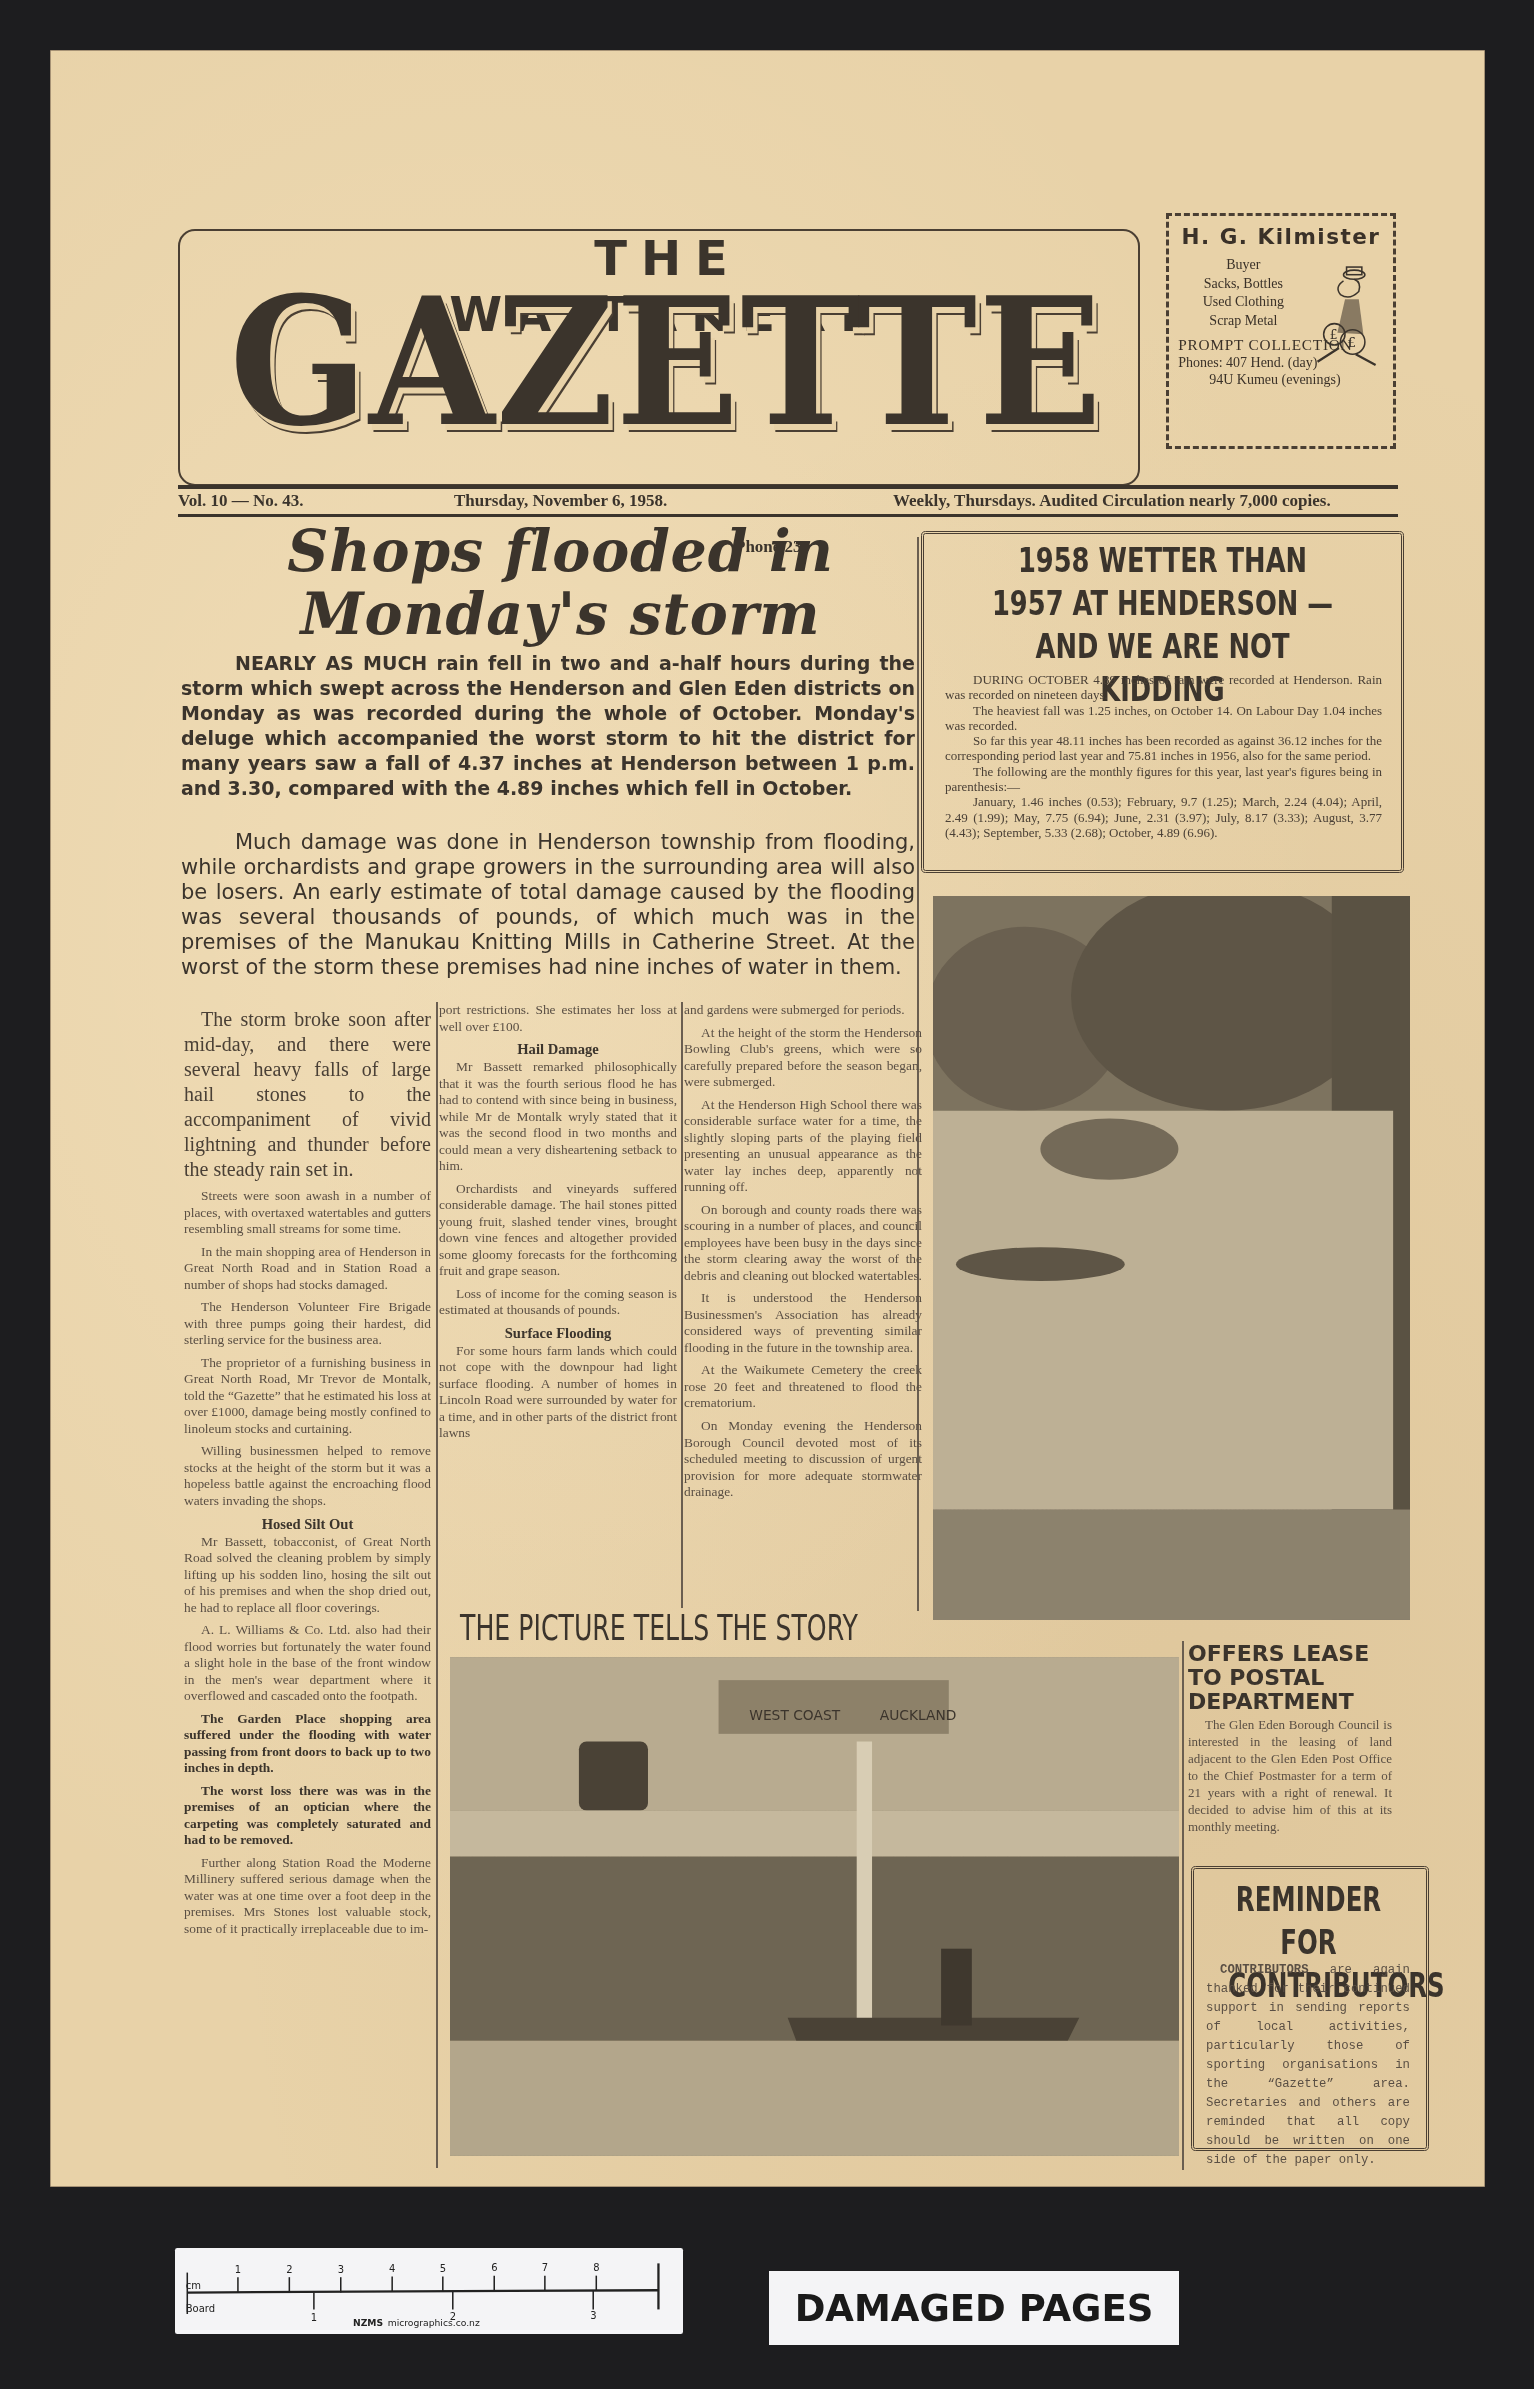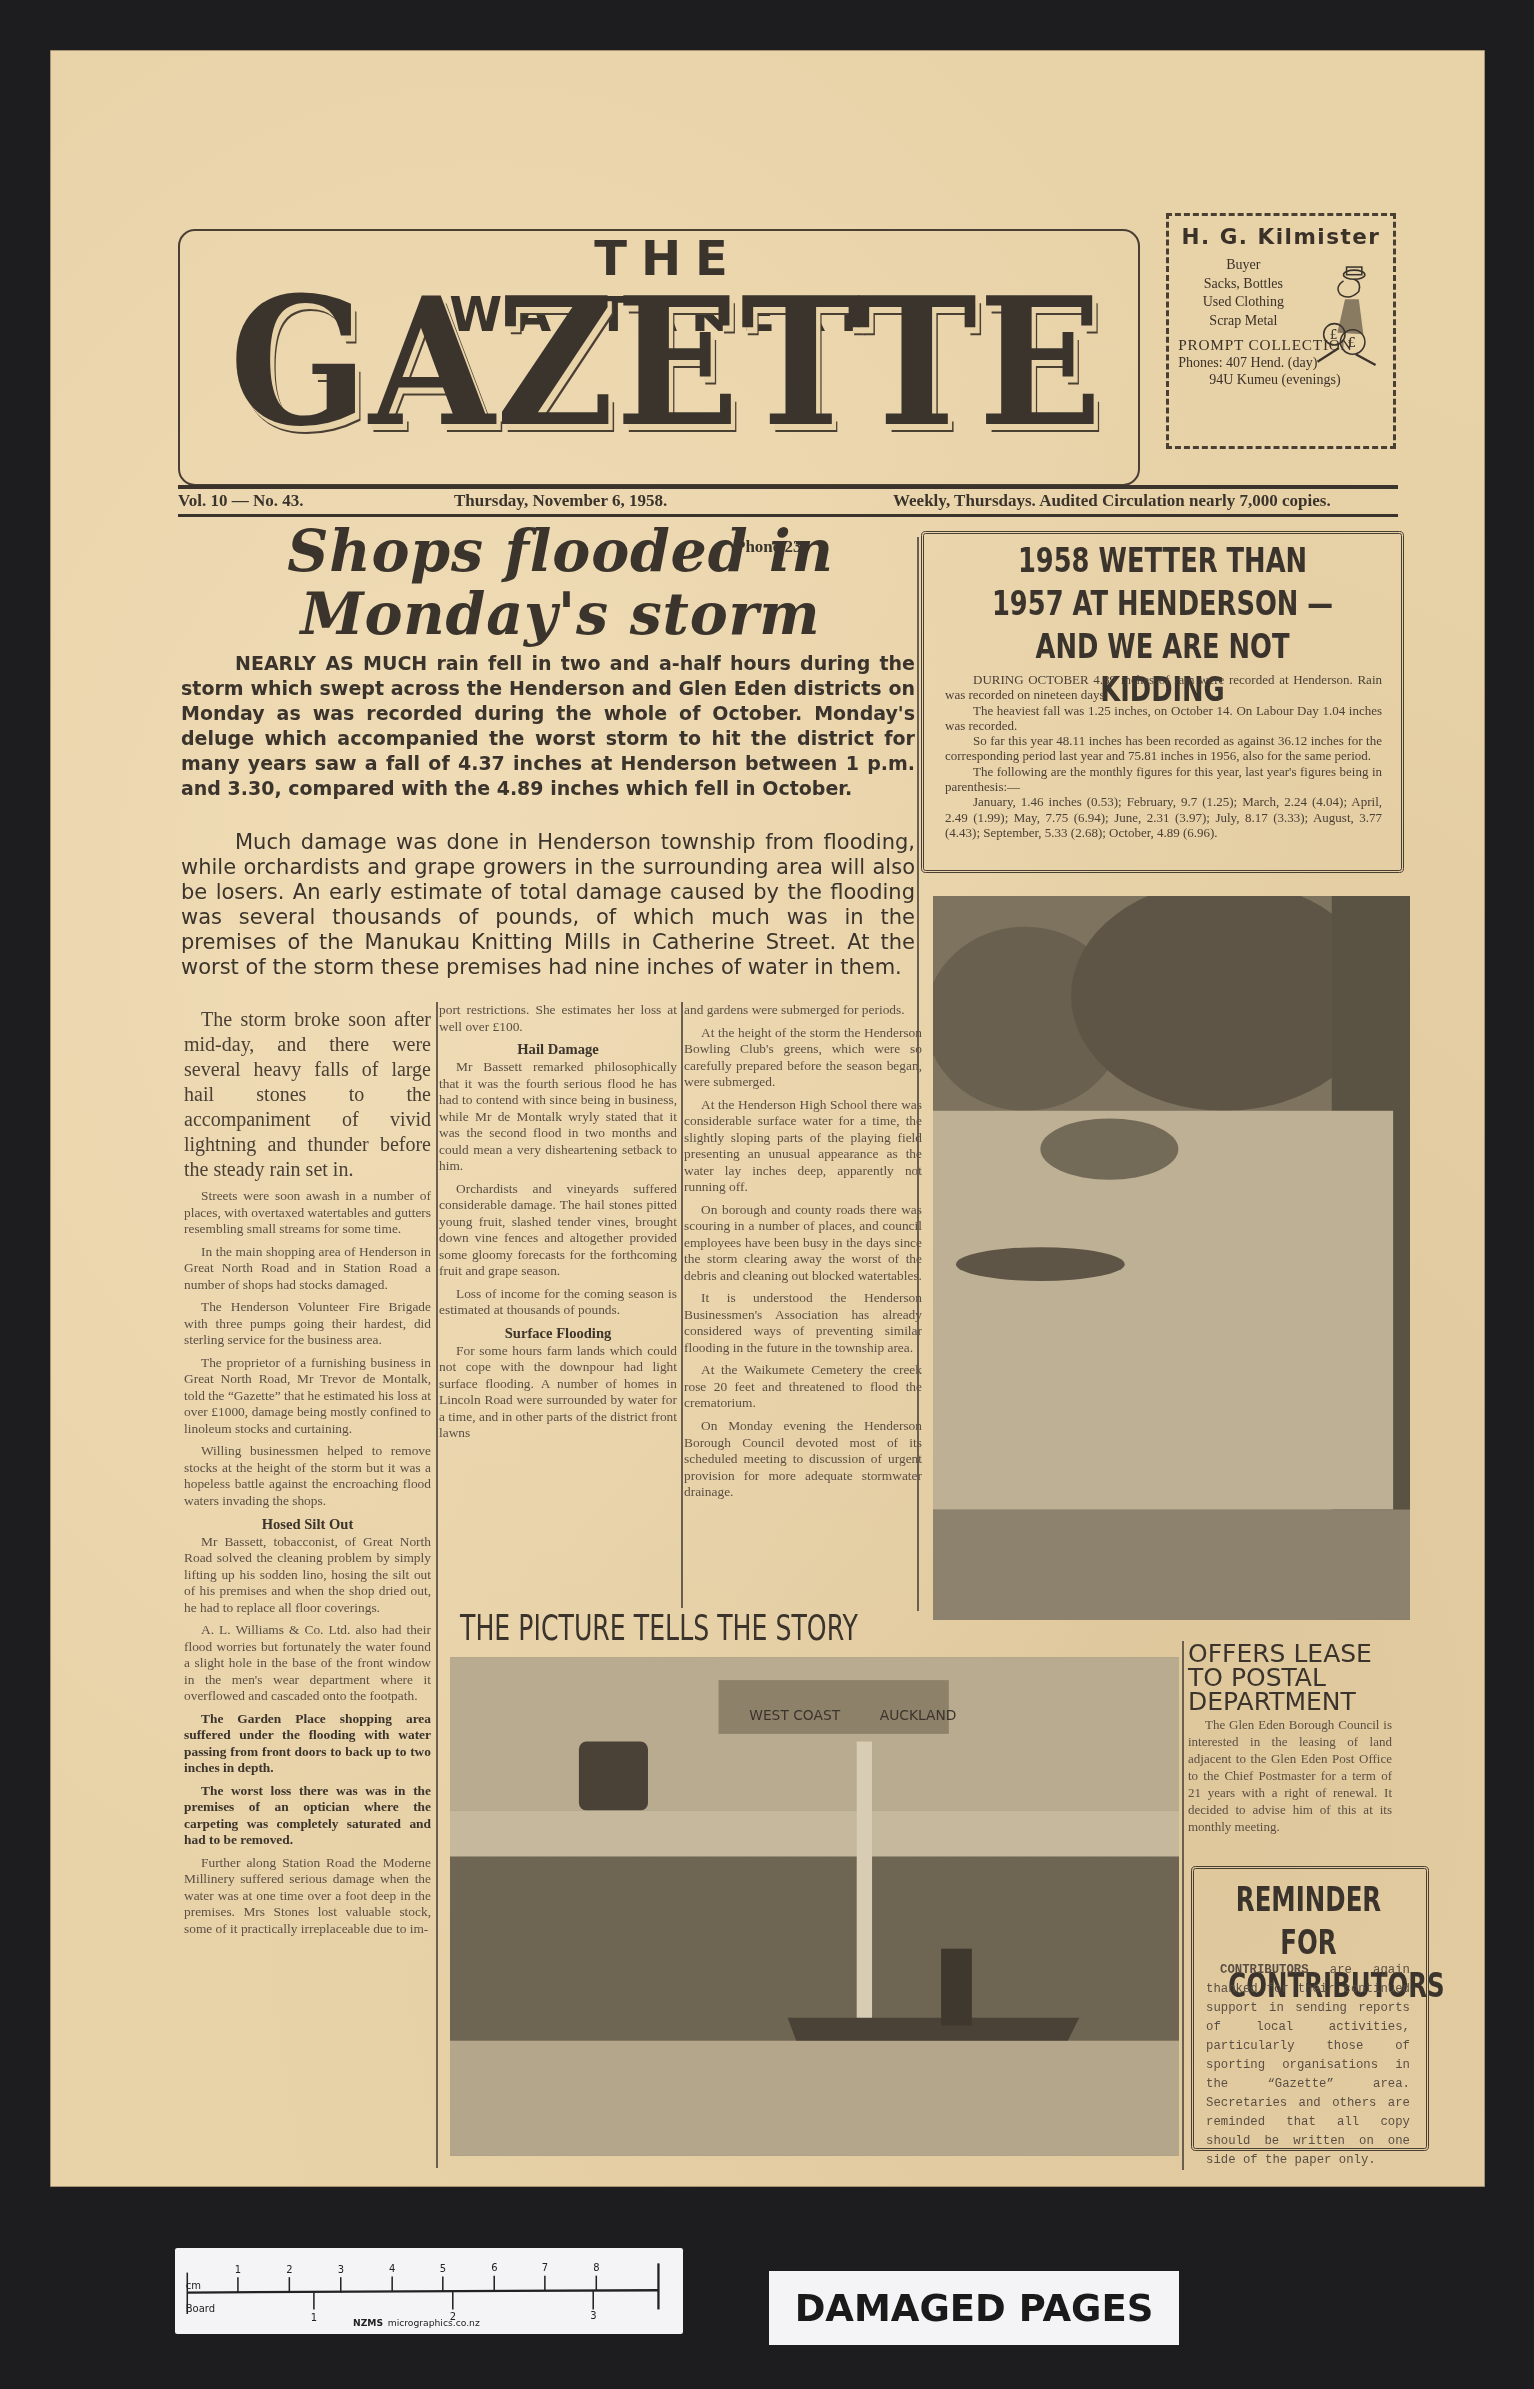--- a/index.html
+++ b/index.html
@@ -89,21 +89,21 @@
     background-image: repeating-linear-gradient(45deg, rgba(60,50,40,0.08) 0 1.5px, rgba(0,0,0,0) 1.5px 3.1px),
                       repeating-linear-gradient(-45deg, rgba(60,50,40,0.08) 0 1.5px, rgba(0,0,0,0) 1.5px 3.1px);
   }
   .pic-title {
     position:absolute; left:460px; top:1608px; width:460px;
     font-family:"DejaVu Sans", sans-serif; font-size:35px; letter-spacing:0px; color:#3b342c;
     transform: scaleX(0.72); transform-origin:left top; white-space:nowrap;
   }
   .side-head {
     position:absolute; left:1188px; top:1642px; width:184px;
-    font-family:"DejaVu Sans", sans-serif; font-weight:normal; font-size:25px; line-height:24px; color:#3b342c;
+    font-family:"DejaVu Sans", sans-serif; font-weight:bold; font-size:22px; line-height:24px; color:#3b342c;
   }
   .side-body { position:absolute; left:1188px; top:1716px; width:204px; font-size:13px; line-height:17px; text-align:justify; color:#5a4f44; text-indent:17px; }
   .rem-head {
     position:absolute; left:1197px; top:1878px; width:223px; text-align:center;
     font-family:"DejaVu Sans", sans-serif; font-weight:bold; font-size:34px; line-height:43px; color:#3b342c;
     transform: scaleX(0.72); transform-origin:center top;
   }
   .rem-body {
     position:absolute; left:1206px; top:1961px; width:204px; font-family:"Liberation Mono", monospace; font-size:12.3px; line-height:19px;
     text-align:justify; color:#5a4f44; text-indent:14px;

